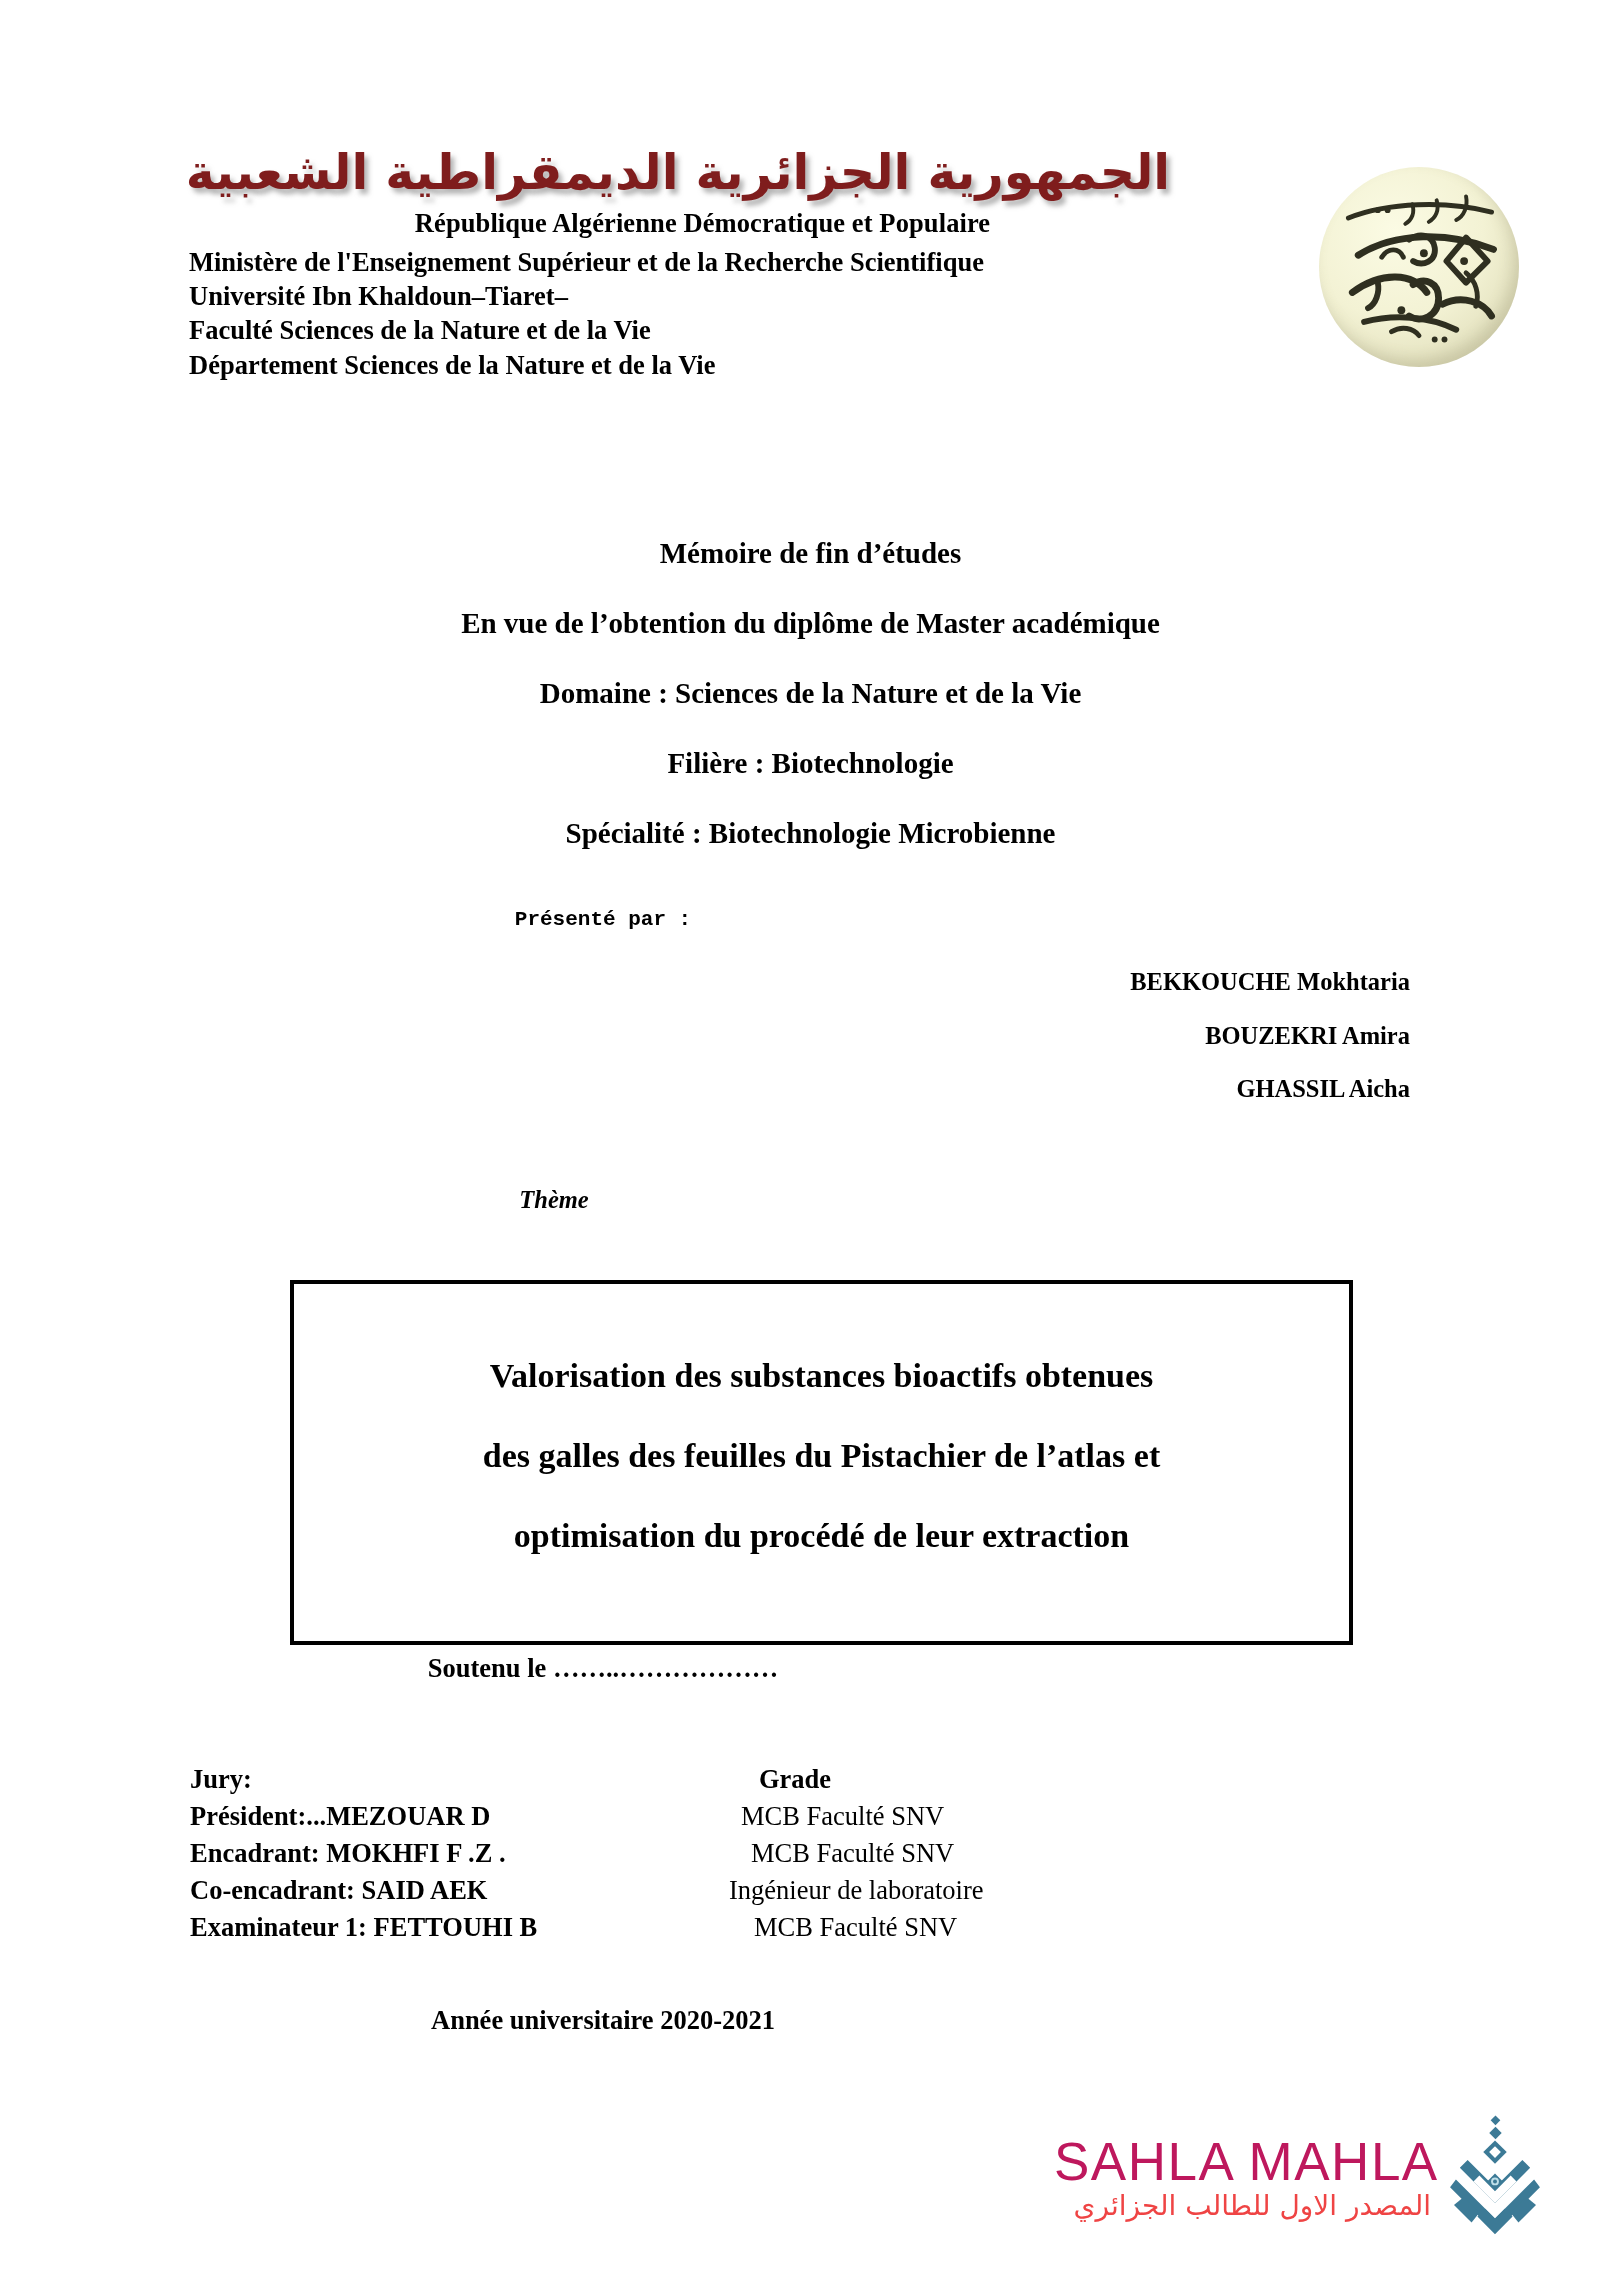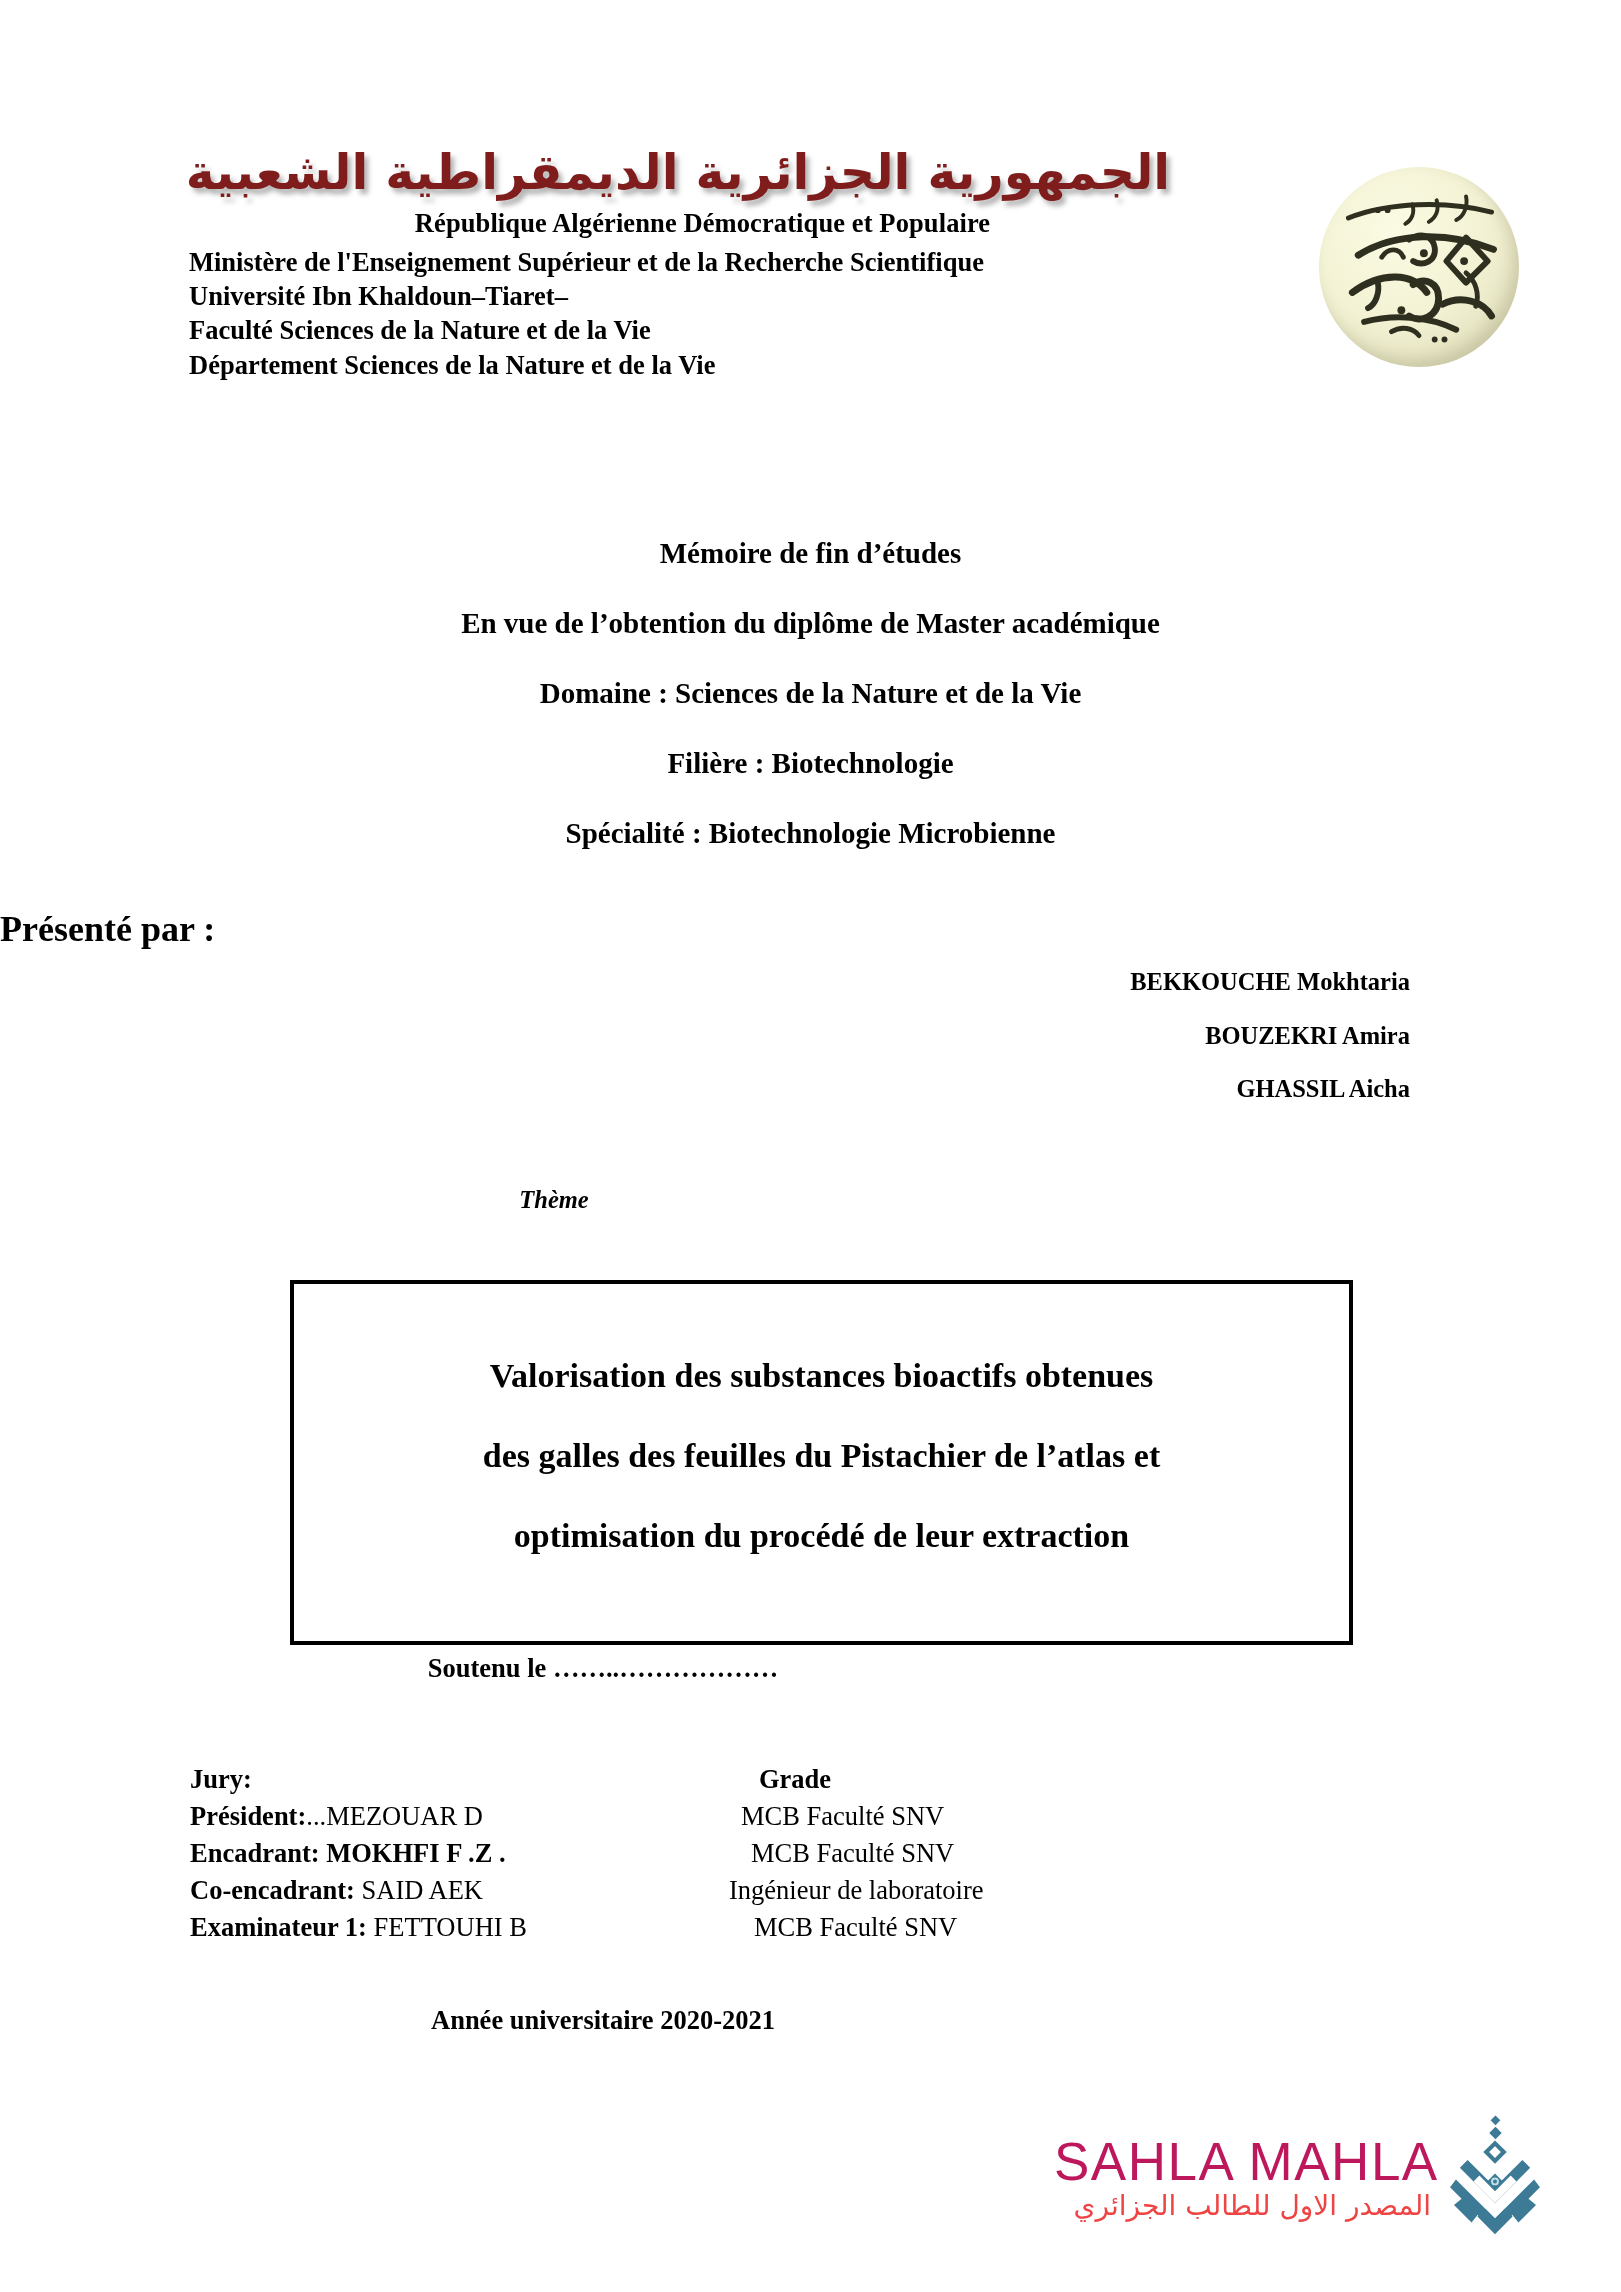--- a/index.html
+++ b/index.html
@@ -101,22 +101,24 @@
     margin-bottom: 37px;
   }
   .center-block .cline:last-child { margin-bottom: 0; }
 
   
   .presented-label {
     position: absolute;
     left: 0;
     top: 908px;
     width: 1206px;
-    font-size: 36px;
-    font-weight: 700;
+    text-align: center;
+    font-size: 21px;
+    font-weight: 700;
+    font-family: Liberation Mono, monospace;
   }
   .authors {
     position: absolute;
     right: 211px;
     top: 970px;
     text-align: right;
     font-size: 24.5px;
     font-weight: 700;
     line-height: 1.0;
   }
@@ -181,21 +183,21 @@
   }
   .jury-row {
     display: flex;
     width: 100%;
   }
   .jury-left  { width: 510px; white-space: nowrap; }
   .jury-right { white-space: nowrap; }
   .jury-head .jury-left  { font-weight: 700; }
   .jury-head .jury-right { font-weight: 700; padding-left: 59px; }
   .jury-role { font-weight: 700; }
-  .jury-name { font-weight: 400; }
+  .jury-name { font-weight: 700; }
   .jury-grade { font-weight: 400; }
   .g-indent-1 { padding-left: 41px; }
   .g-indent-2 { padding-left: 51px; }
   .g-indent-3 { padding-left: 29px; }
   .g-indent-4 { padding-left: 54px; }
 
   
   .year {
     position: absolute;
     left: 0;

